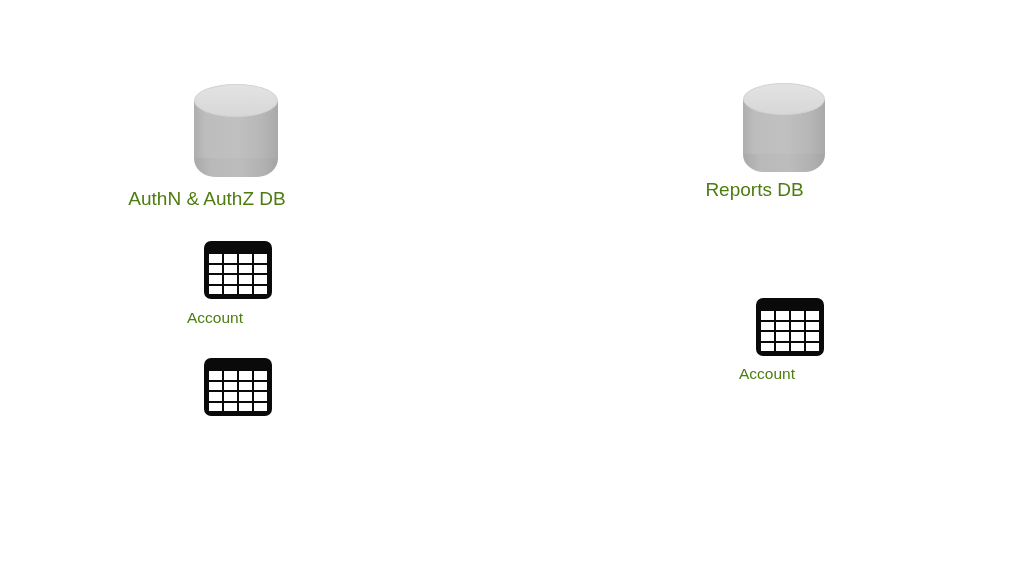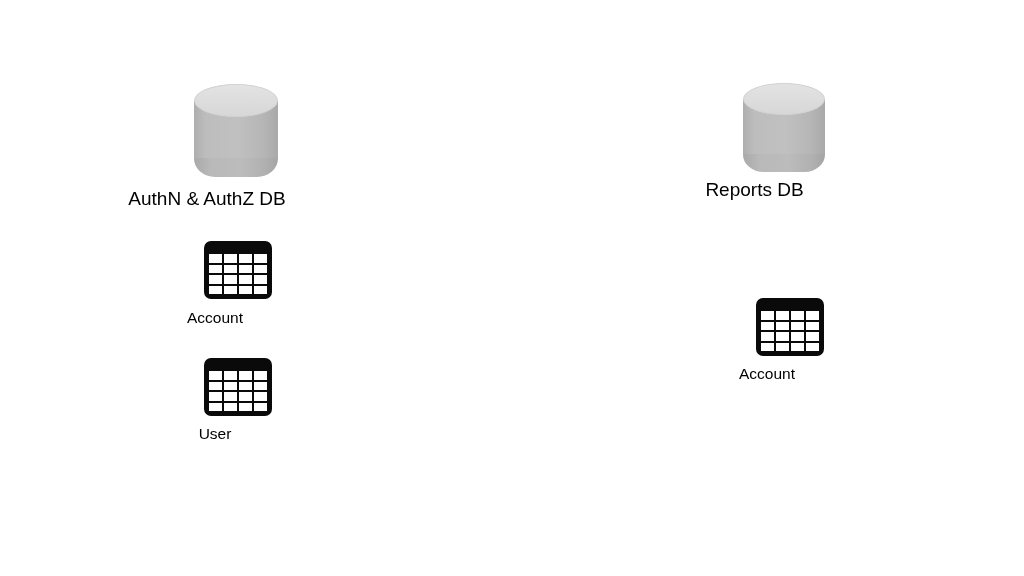--- a/index.html
+++ b/index.html
@@ -77,21 +77,21 @@
     grid-template-columns: repeat(4, 1fr);
     grid-template-rows: repeat(4, 1fr);
     gap: 2px;
   }
   .table-icon .cell {
     background: #ffffff;
   }
 
   
   .caption {
-    color: #000000;
+    color: #4d7c0f;
     text-align: center;
     white-space: nowrap;
     line-height: 1.1;
   }
   .caption-db {
     font-size: 19px;
   }
   .caption-table {
     font-size: 15.5px;
   }
@@ -173,21 +173,20 @@
         <div class="cell"></div>
         <div class="cell"></div>
         <div class="cell"></div>
         <div class="cell"></div>
         <div class="cell"></div>
         <div class="cell"></div>
         <div class="cell"></div>
         <div class="cell"></div>
       </div>
     </div>
-    <div class="caption caption-table cap">User</div>
   </div>
 
   <div class="node" id="node-report">
     <div class="table-icon" style="width:68px;height:58px;">
       <div class="grid" style="left:5px;right:5px;top:13px;bottom:5px;">
         <div class="cell"></div>
         <div class="cell"></div>
         <div class="cell"></div>
         <div class="cell"></div>
         <div class="cell"></div>

